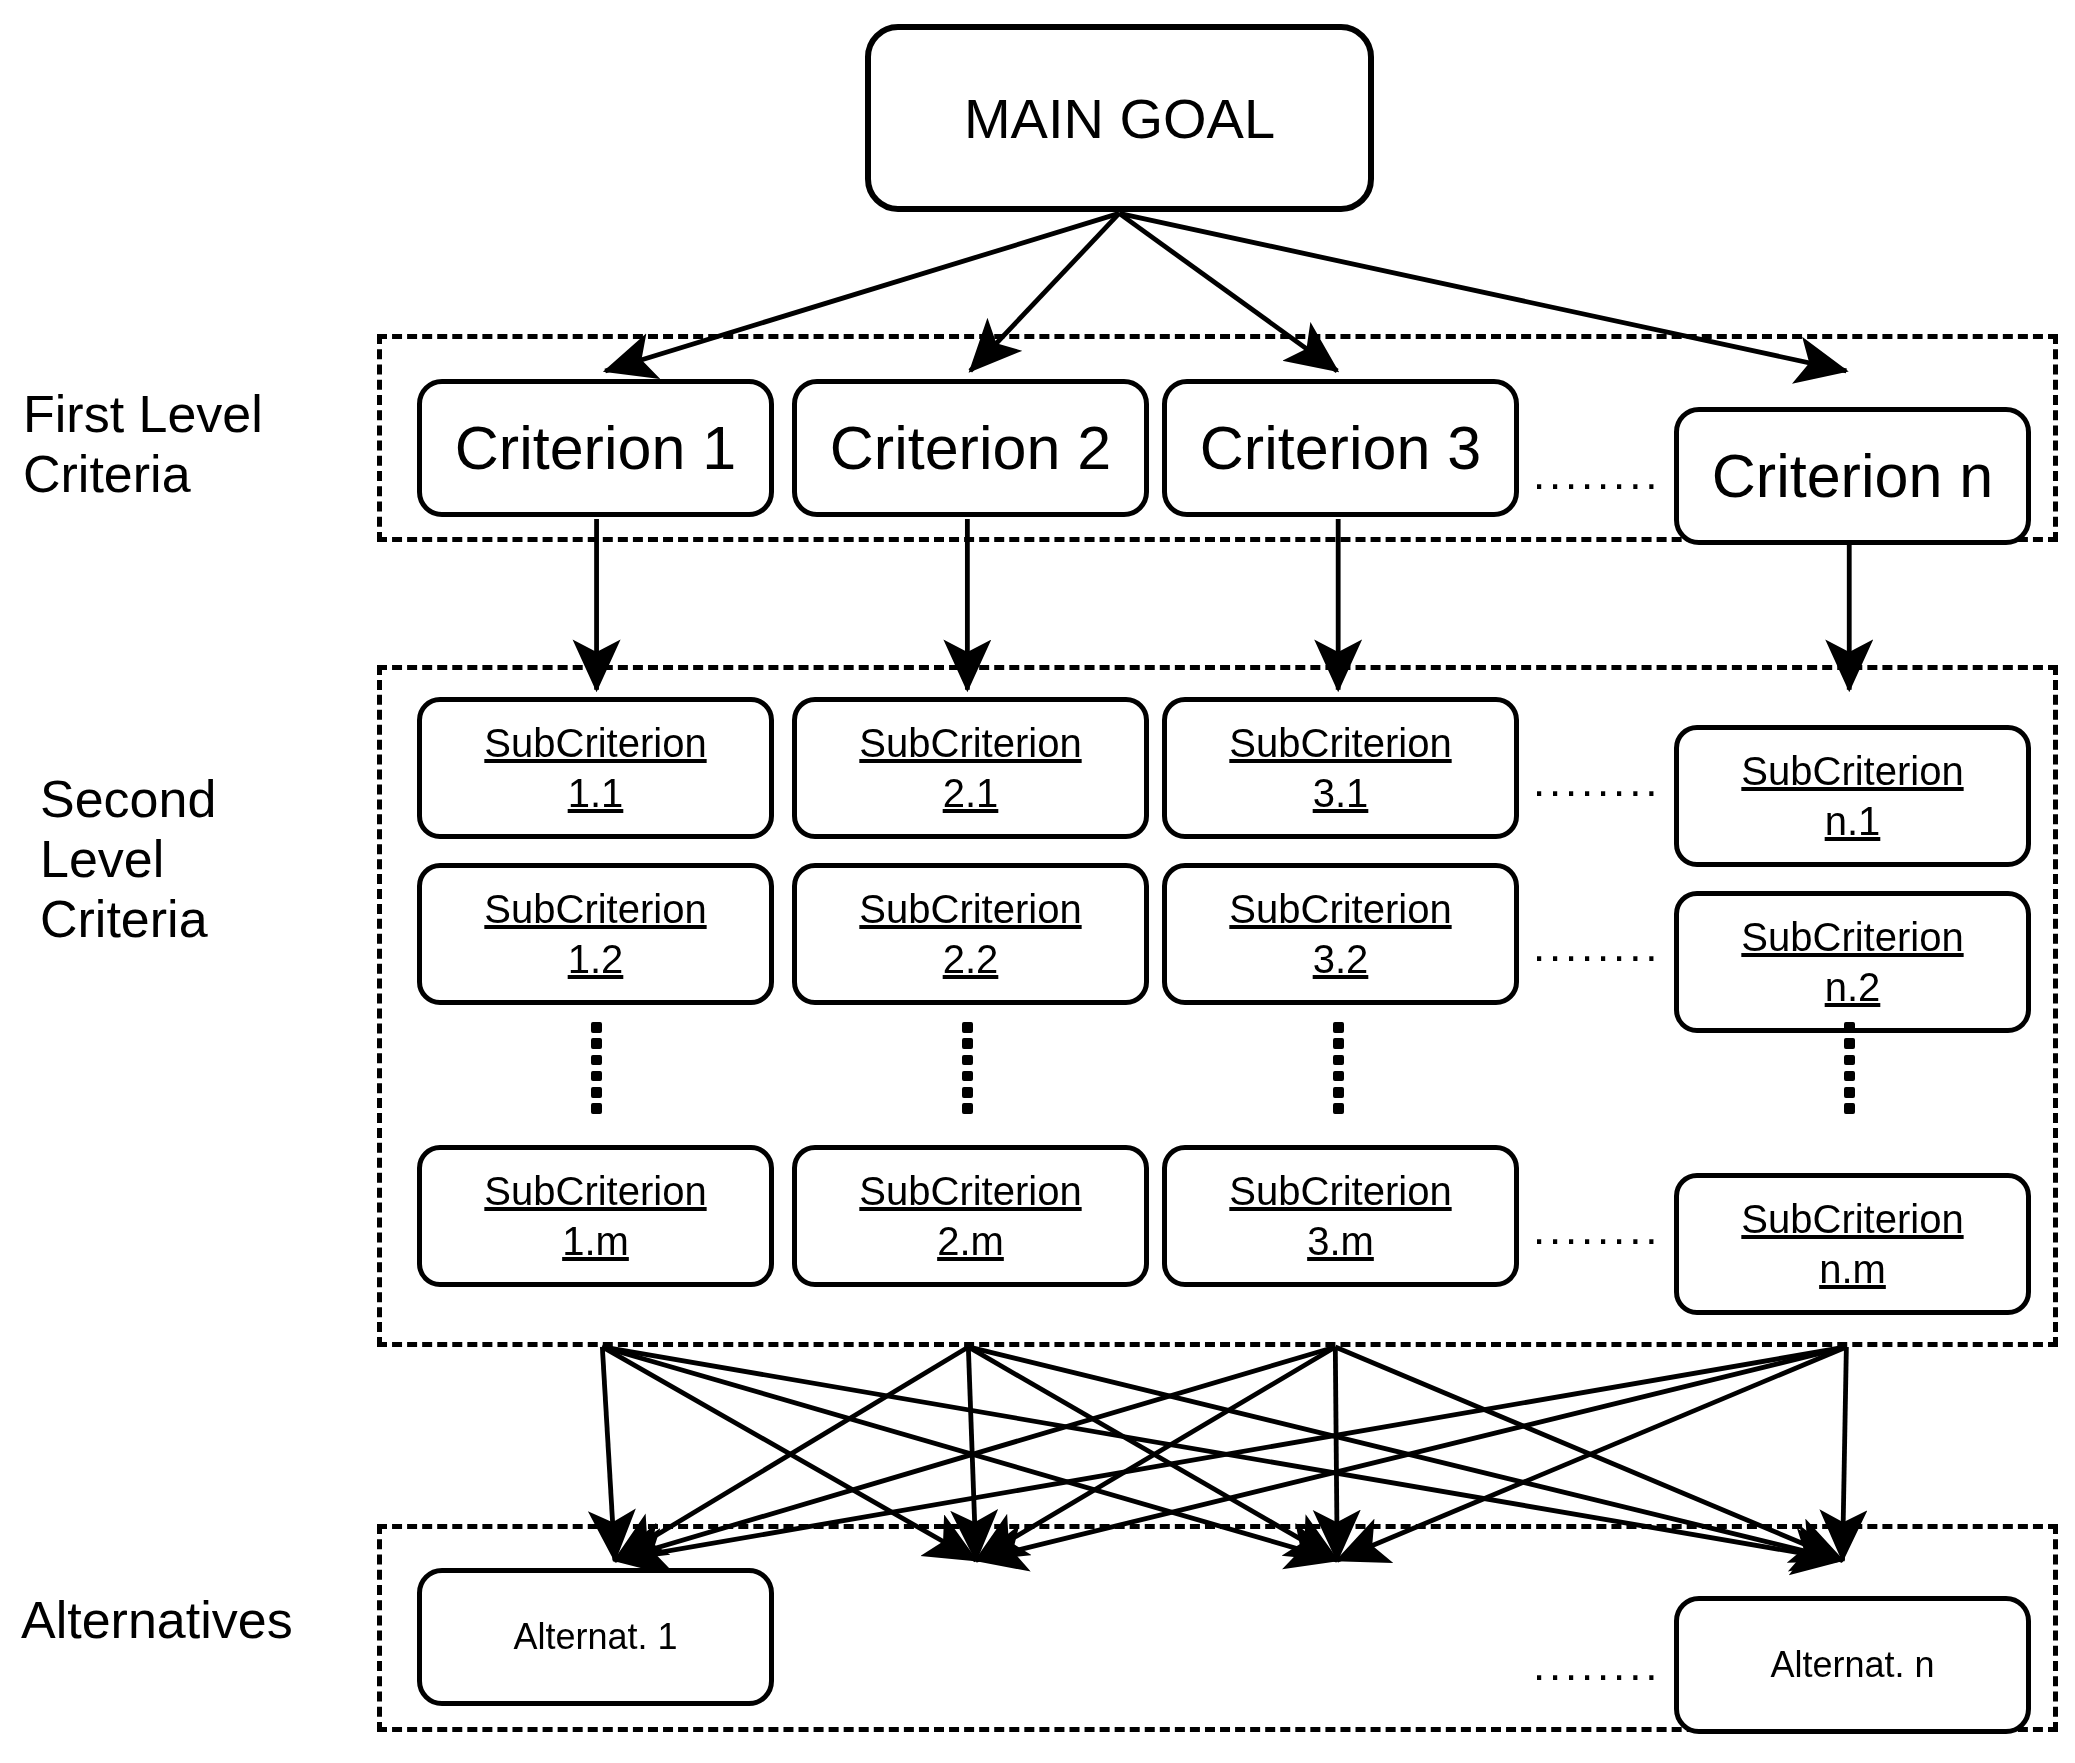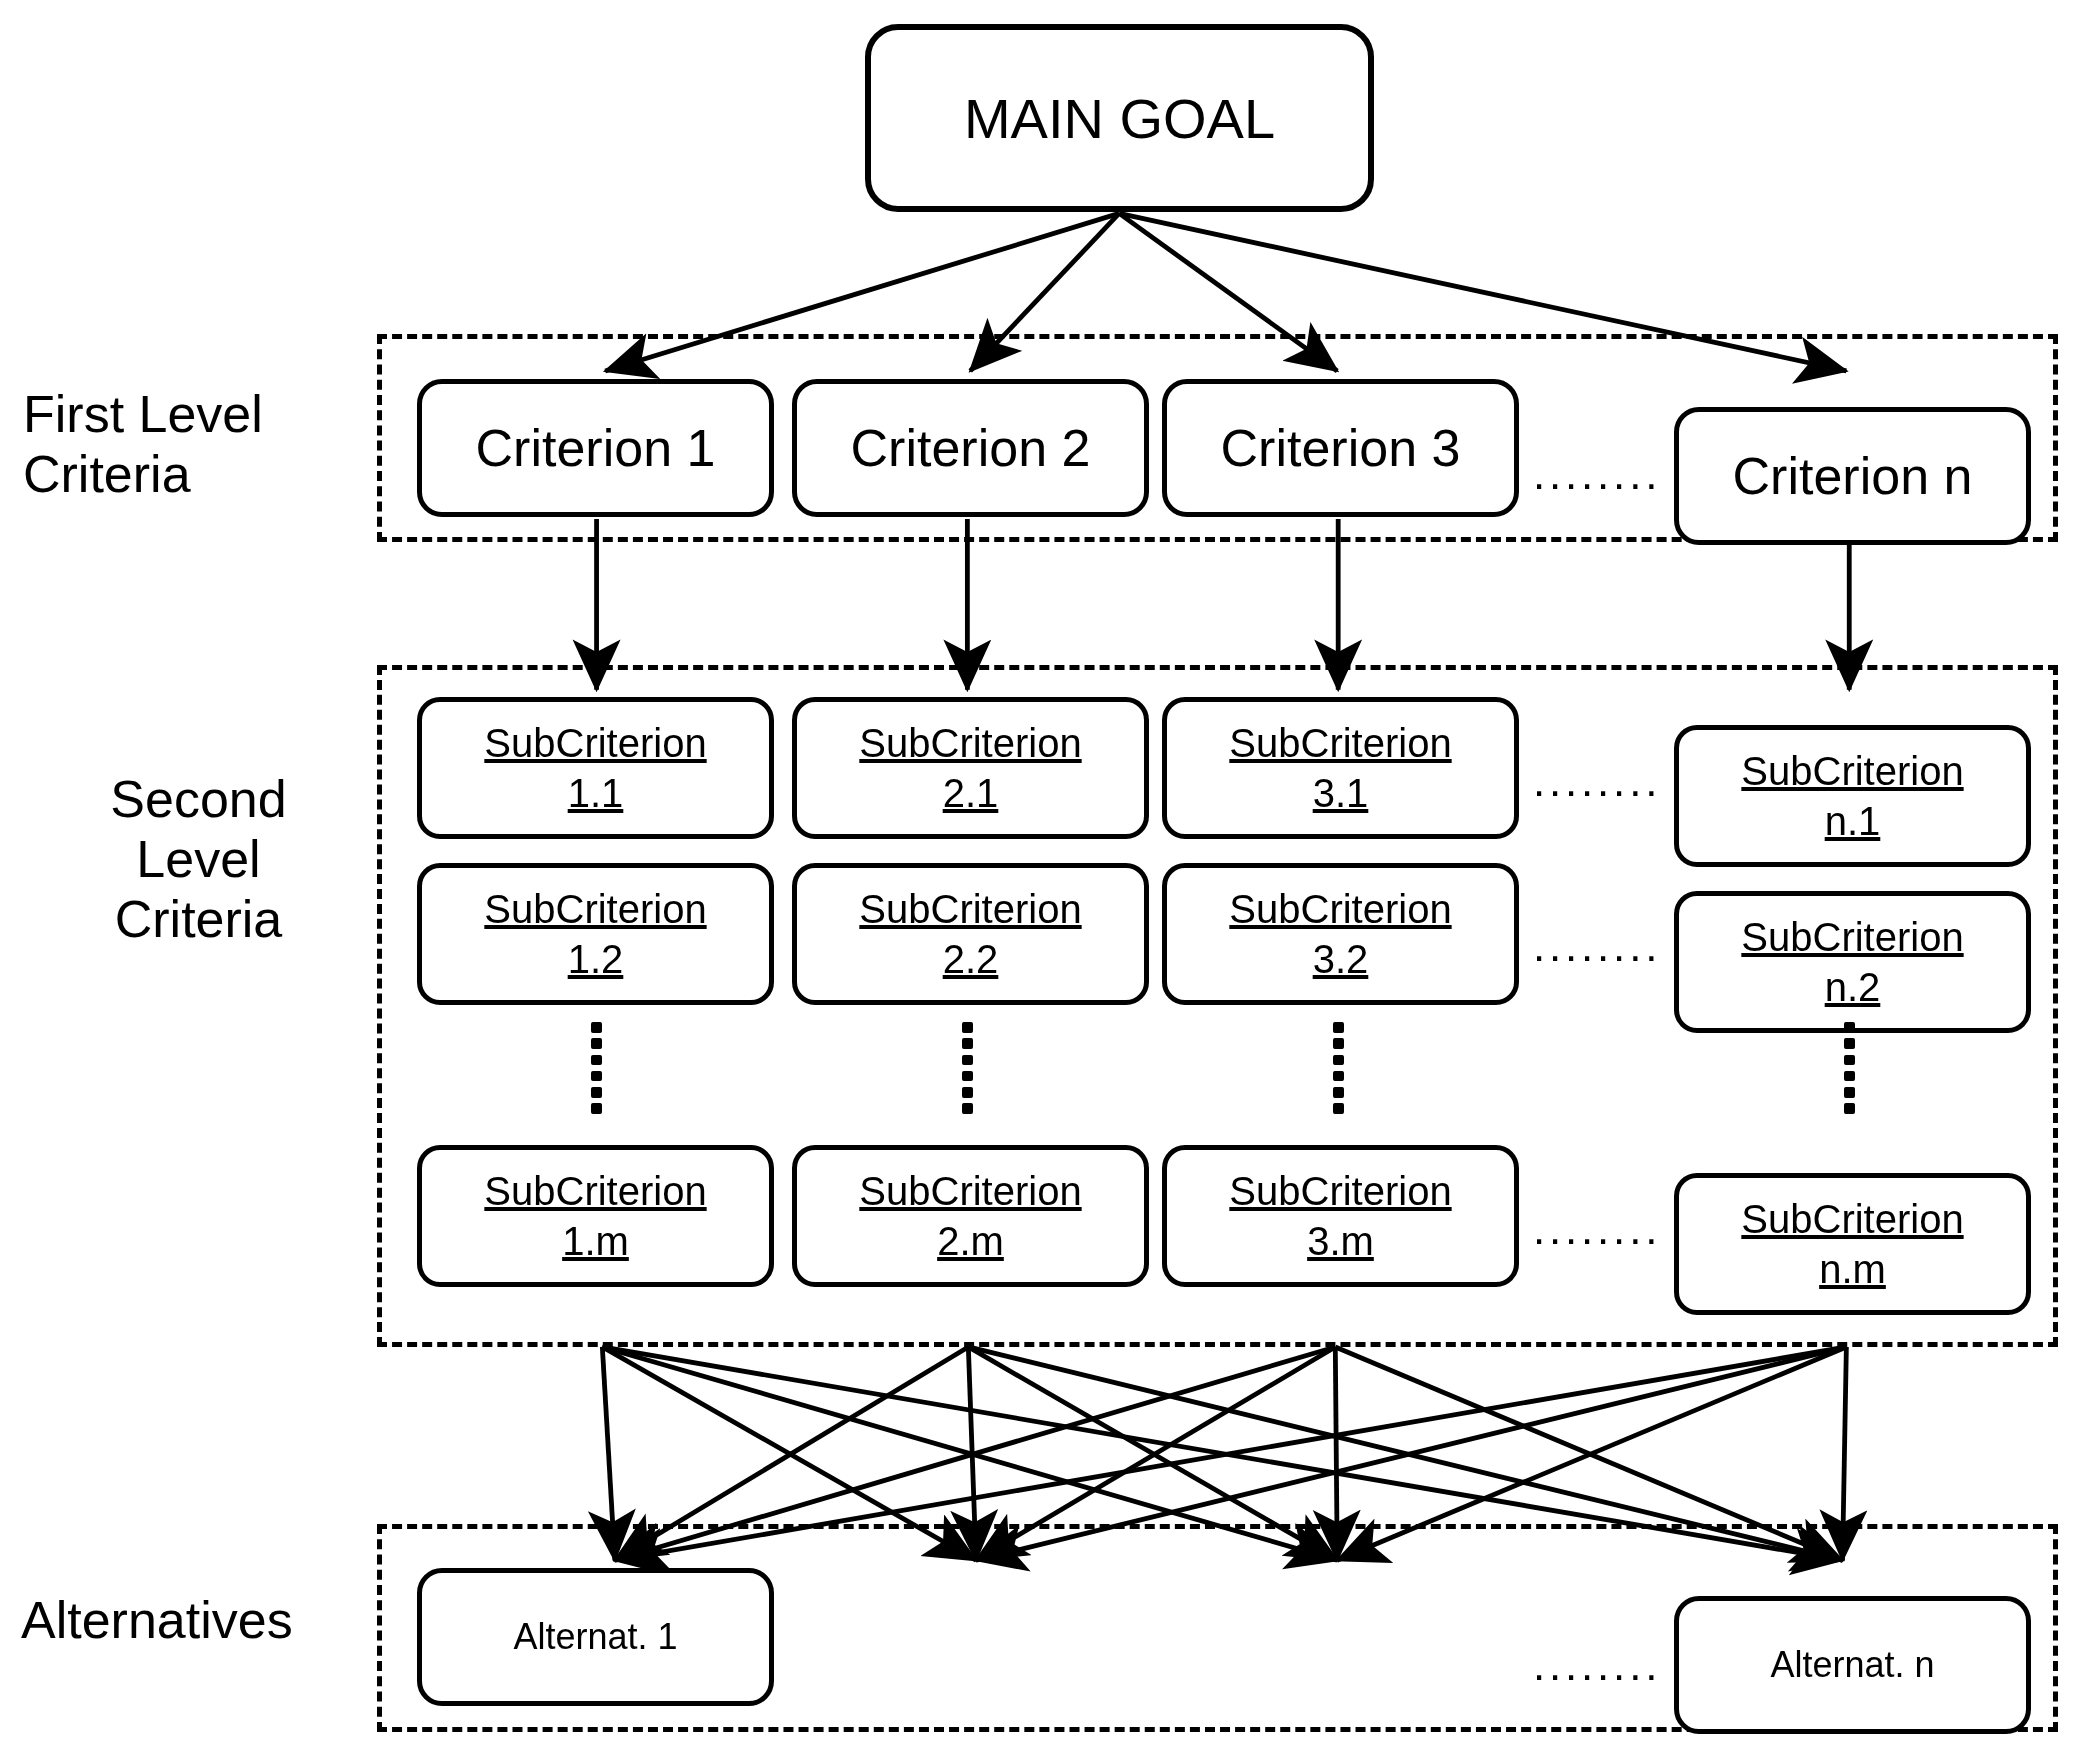--- a/index.html
+++ b/index.html
@@ -23,21 +23,21 @@
   
   .level-label{
     position:absolute;
     font-size:52px;
     line-height:60px;
     color:#000;
     white-space:pre-line;
     text-align:left;
   }
   #label-first  {left:23px;  top:384px;  width:317px;}
-  #label-second {left:40px;  top:769px;  width:317px;text-align:center;}
+  #label-second {left:40px;  top:769px;  width:317px;}
   #label-alt    {left:21px;  top:1590px; width:355px;}
 
   
   .node{
     position:absolute;
     box-sizing:border-box;
     border:5.8px solid #000;
     border-radius:25px;
     background:#fff;
     display:flex;
@@ -46,21 +46,21 @@
     text-align:center;
     color:#000;
     overflow:hidden;
   }
   .node-goal{
     left:865px; top:24px; width:509px; height:188px;
     font-size:56px; border-radius:33px; border-width:6.7px;
   }
   .node-crit{
     top:379px; width:357px; height:138px;
-    font-size:52px;
+    font-size:61px;
   }
   .node-sub{
     width:357px; height:142px;
     font-size:40px; line-height:50px;
     border-radius:23px;
     text-decoration:underline;
   }
   .node-alt{
     top:1568px; width:357px; height:138px;
     font-size:36px;

